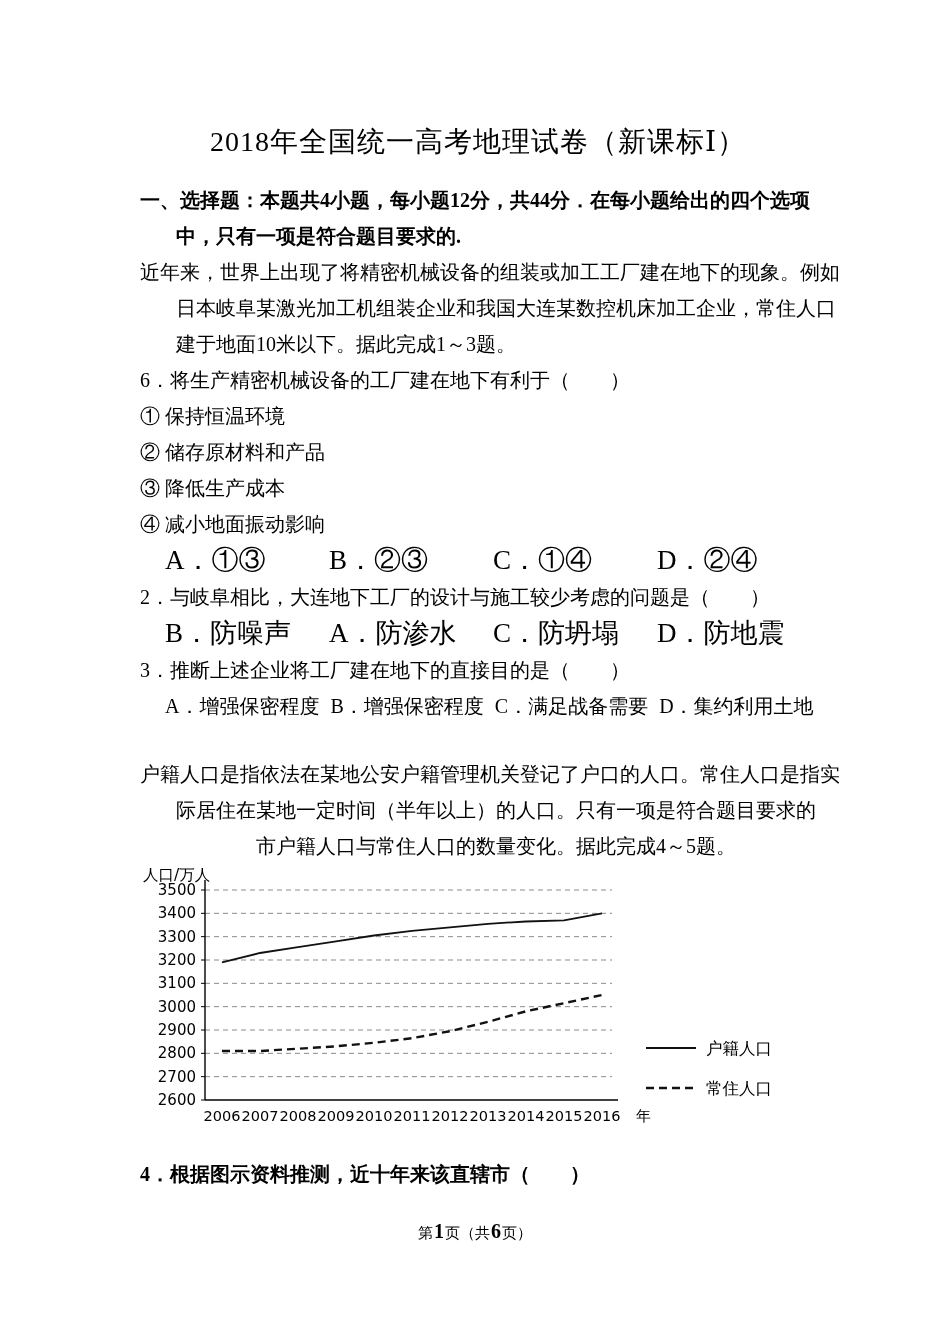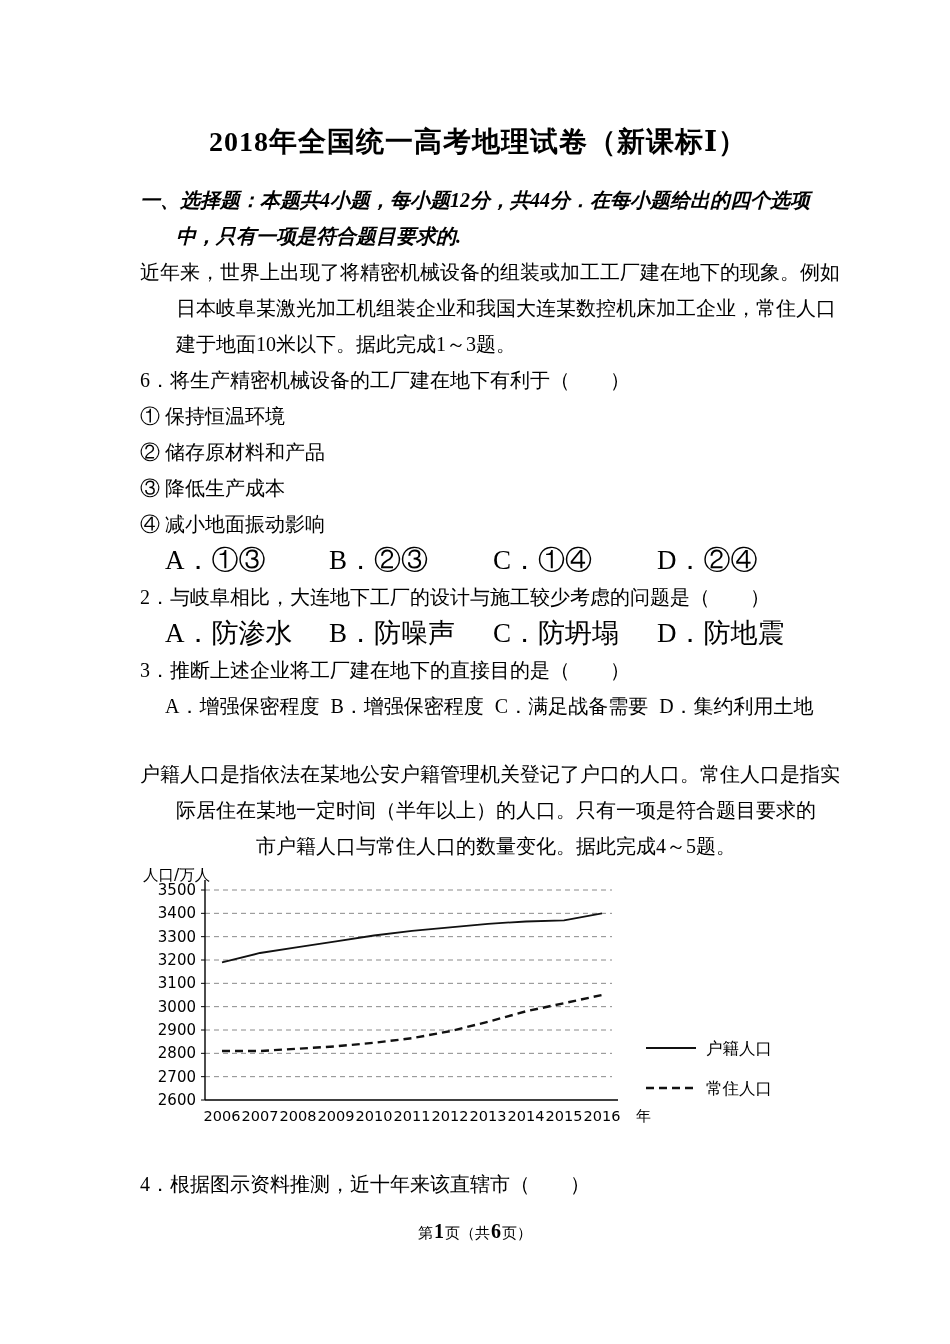--- a/index.html
+++ b/index.html
@@ -4,36 +4,36 @@
 <style>
   * { margin:0; padding:0; box-sizing:border-box; }
   html,body { background:#ffffff; }
   body {
     width:950px; height:1344px; position:relative;
     font-family:"Liberation Serif","DejaVu Serif",serif;
     color:#000;
   }
   .content { position:absolute; left:140px; top:122px; width:676px; }
   .title {
-    text-align:center; font-size:28px; font-weight:bold;
+    text-align:center; font-size:28px; font-weight:normal;
     line-height:40px; margin-bottom:20px; letter-spacing:1px;
   }
   .line { font-size:20px; line-height:36px; white-space:nowrap; }
-  .bold { font-weight:bold;font-style:italic; }
+  .bold { font-weight:bold; }
   .indent { margin-left:36px; }
   .options-row { display:flex; margin-left:25px; font-size:27px; line-height:37px; }
   .options-row .opt { width:164px; white-space:nowrap; }
   .options-row .opt:last-child { width:auto; }
   .options-tight { display:flex; margin-left:25px; font-size:20px; line-height:36px; }
   .options-tight .opt { margin-right:11px; white-space:nowrap; }
   .options-tight .opt:last-child { margin-right:0; }
   .passage2-block { margin-top:32px;text-align:center; }
   .chart-block { margin-top:4px; margin-left:-10px; }
   #chart-svg text { font-family:"DejaVu Sans","Liberation Sans",sans-serif; fill:#000; }
-  .q4-line { margin-top:30px; }
+  .q4-line { margin-top:20px;font-weight:bold; }
   .footer {
     position:absolute; top:1218px; left:0; right:0;
     text-align:center; font-size:15px; line-height:26px;
   }
   .footer .pagenum { font-size:20px; font-weight:bold; padding:0 1px; }
 </style>
 </head>
 <body>
 
 <div class="content">
@@ -59,22 +59,22 @@
       <span class="opt">A．①③</span>
       <span class="opt">B．②③</span>
       <span class="opt">C．①④</span>
       <span class="opt">D．②④</span>
     </div>
   </div>
 
   <div>
     <div class="line">2．与岐阜相比，大连地下工厂的设计与施工较少考虑的问题是（　　）</div>
     <div class="options-row">
+      <span class="opt">B．防噪声</span>
       <span class="opt">A．防渗水</span>
-      <span class="opt">B．防噪声</span>
       <span class="opt">C．防坍塌</span>
       <span class="opt">D．防地震</span>
     </div>
   </div>
 
   <div>
     <div class="line">3．推断上述企业将工厂建在地下的直接目的是（　　）</div>
     <div class="options-tight">
       <span class="opt">A．增强保密程度</span>
       <span class="opt">B．增强保密程度</span>

